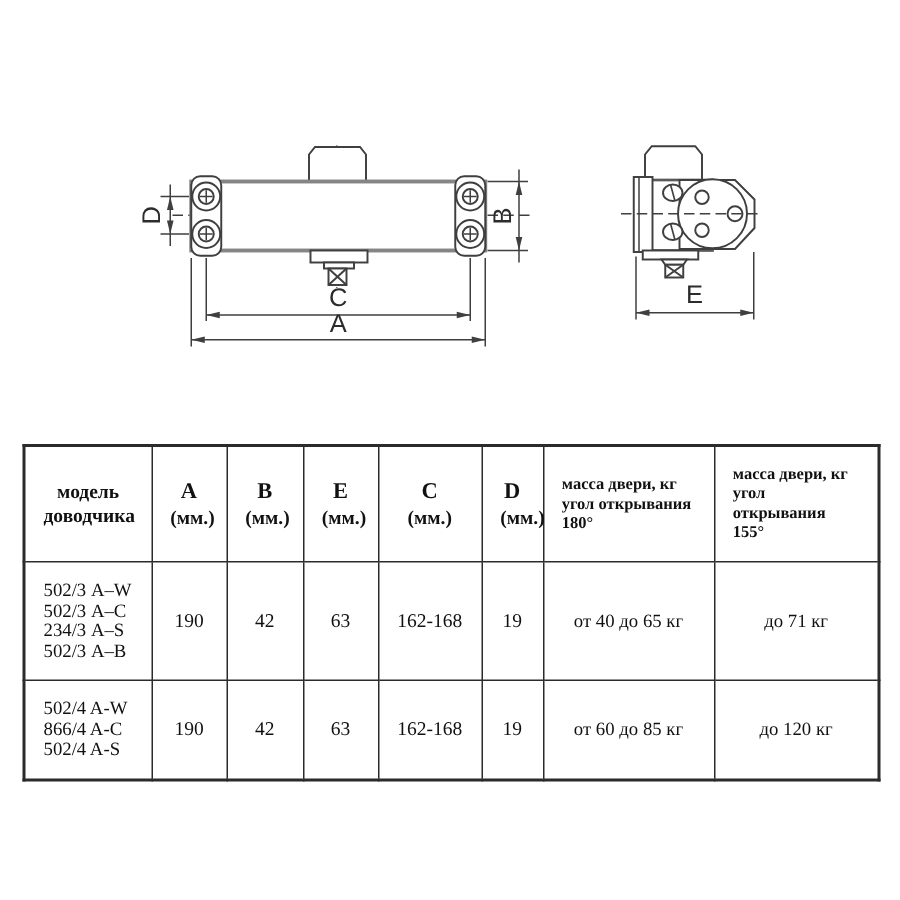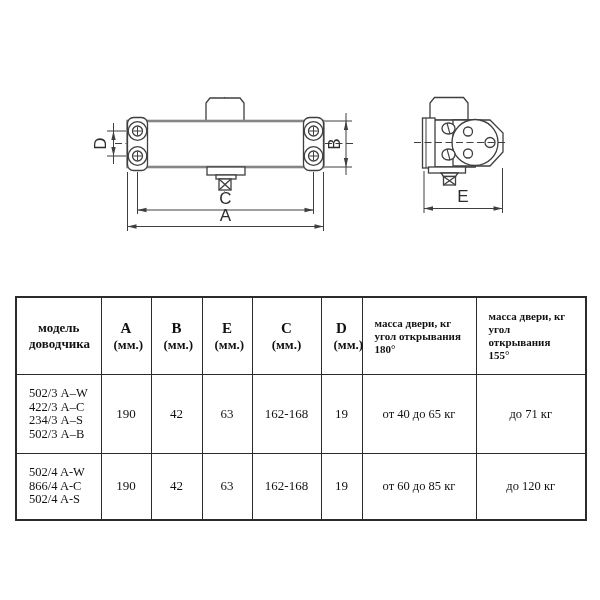--- a/index.html
+++ b/index.html
@@ -206,21 +206,21 @@
           <div>масса двери, кг</div>
           <div>угол открывания</div>
           <div>155°</div>
         </th>
       </tr>
     </thead>
     <tbody>
       <tr style="height:59px">
         <td class="c-model">
           <div>502/3 А–W</div>
-          <div>422/3 А–C</div>
+          <div>502/3 А–C</div>
           <div>234/3 А–S</div>
           <div>502/3 А–B</div>
         </td>
         <td class="c-num">190</td>
         <td class="c-num">42</td>
         <td class="c-num">63</td>
         <td class="c-num">162-168</td>
         <td class="c-num">19</td>
         <td class="c-mass">от 40 до 65 кг</td>
         <td class="c-mass">до 71 кг</td>

